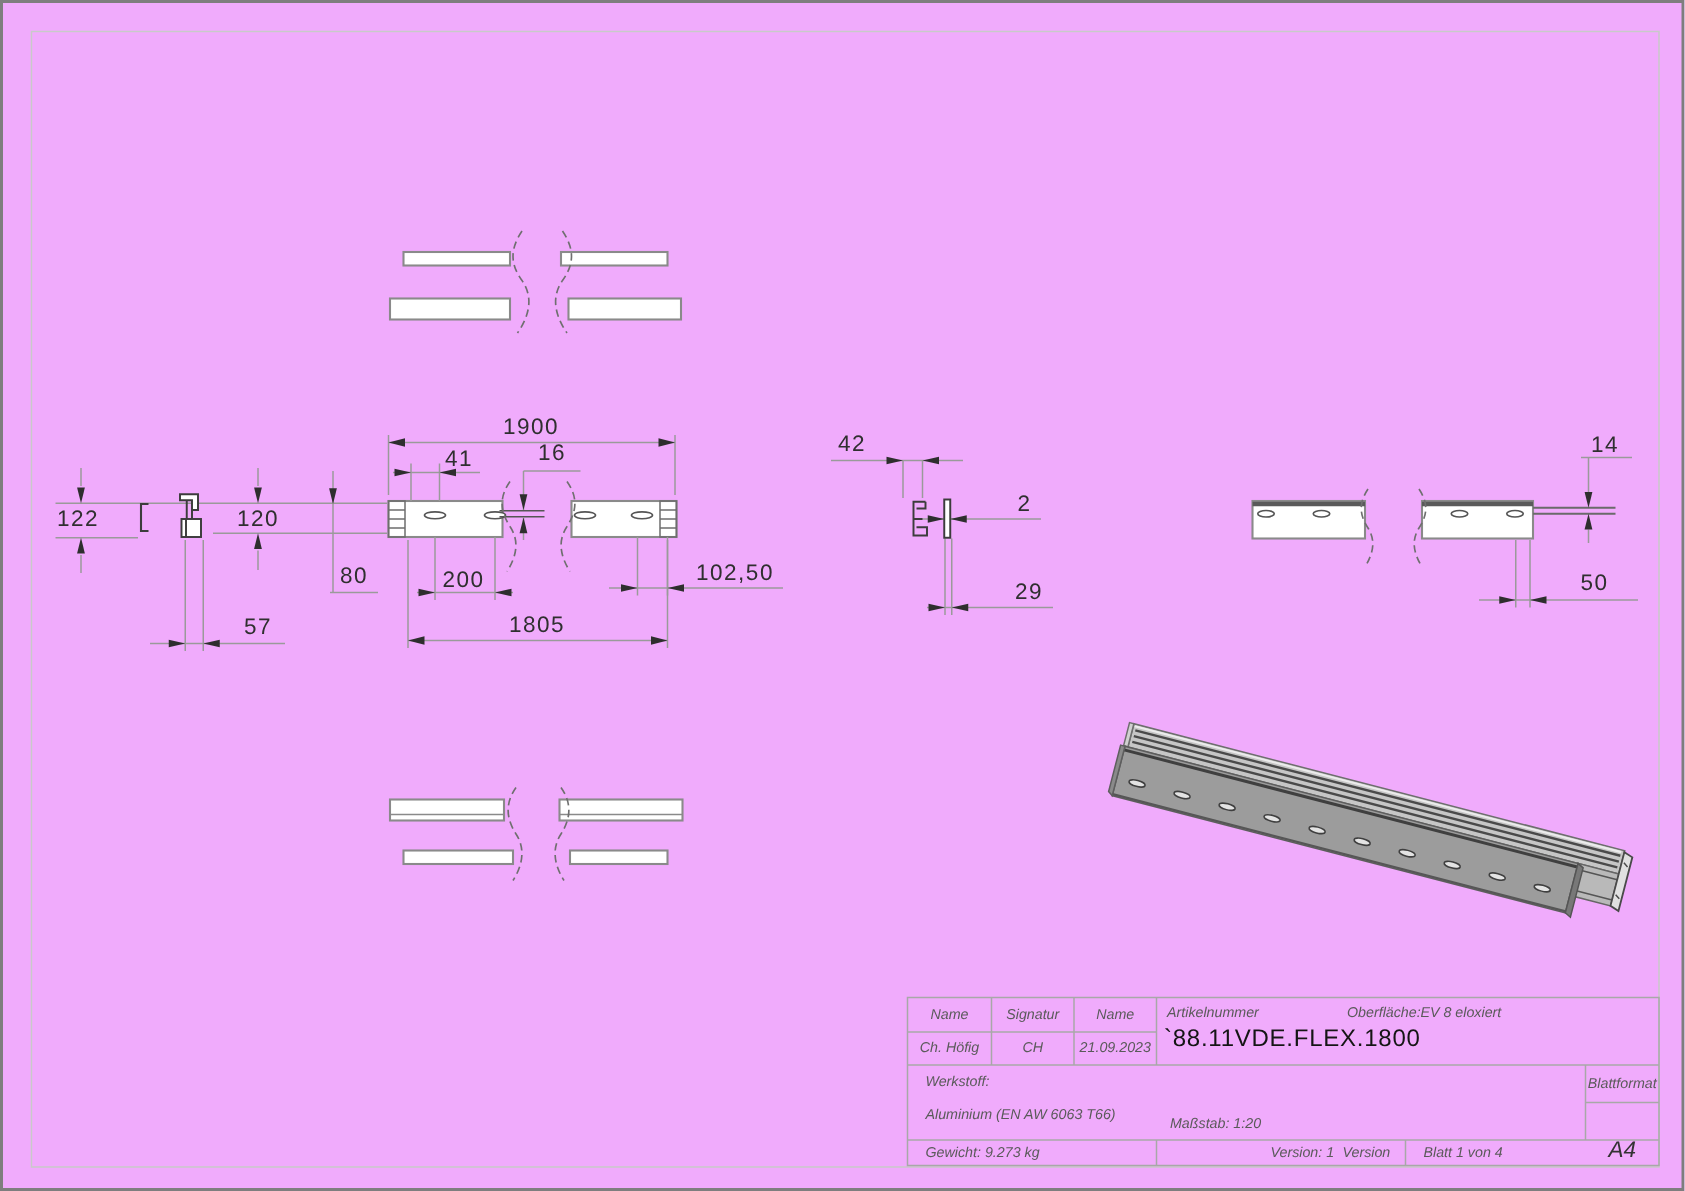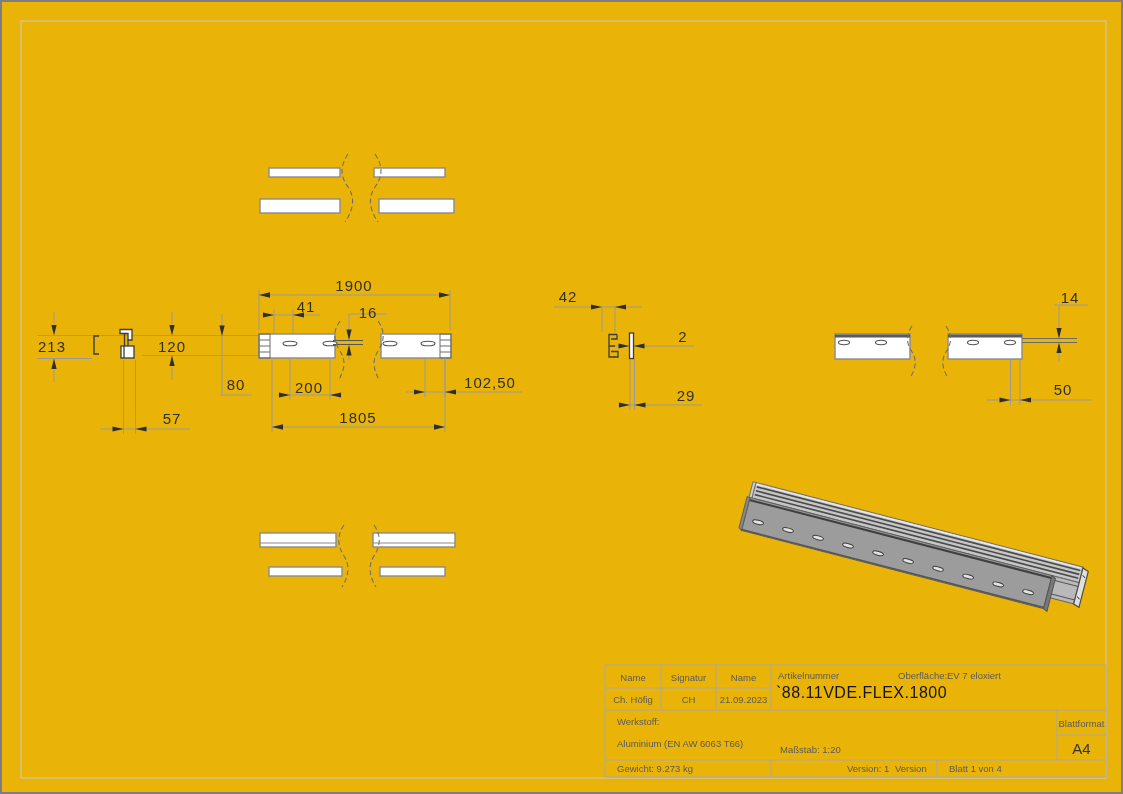--- a/index.html
+++ b/index.html
@@ -1,27 +1,27 @@
 <!DOCTYPE html>
 <html><head>
 <meta charset="utf-8">
 <style>
   html,body{margin:0;padding:0;background:#e9e9e9;}
   .sheet{
-    position:relative;width:1123px;height:794px;background:#eab308;
+    position:relative;width:1123px;height:794px;background:#f0abfc;
     border:2px solid #7e7e7e;box-sizing:border-box;overflow:hidden;
     font-family:"Liberation Sans", sans-serif;
   }
   svg.linework{position:absolute;left:0;top:0;}
   .lbl{position:absolute;transform:translate(-50%,-50%);
        font-size:15px;color:#2f2f2f;letter-spacing:1px;white-space:nowrap;}
-  .tb{position:absolute;color:#5a5a5a;font-size:9.5px;white-space:nowrap;}
+  .tb{position:absolute;color:#5a5a5a;font-size:9.5px;white-space:nowrap;font-style:italic;}
   .tbc{transform:translate(-50%,-50%);}
   .artnum{position:absolute;font-size:16px;color:#151515;letter-spacing:0.5px;white-space:nowrap;}
-  .a4{font-size:15px;color:#333;}
+  .a4{font-size:15px;color:#333;margin-top:19px;}
 </style>
 </head>
 <body>
 
 <div class="sheet">
 
 <svg class="linework" width="1123" height="794" viewBox="0 0 1123 794">
 
   <rect x="19" y="19" width="1085" height="757" fill="none" stroke="#c9c9c9" stroke-width="1"></rect>
 
@@ -225,22 +225,22 @@
     <path d="M1055,733 H1104"></path>
     <path d="M659,663 V708 M714,663 V708 M769,663 V708"></path>
     <path d="M1055,708 V758"></path>
     <path d="M769,758 V775 M935,758 V775"></path>
   </g>
 </svg>
 
 <div>
   <div class="lbl" style="left:352px;top:283px">1900</div>
   <div class="lbl" style="left:304px;top:304px">41</div>
-  <div class="lbl" style="left:366px;top:310px">16</div>
-  <div class="lbl" style="left:50px;top:344px">213</div>
+  <div class="lbl" style="left:366px;top:300px">16</div>
+  <div class="lbl" style="left:50px;top:344px">122</div>
   <div class="lbl" style="left:170px;top:344px">120</div>
   <div class="lbl" style="left:234px;top:382px">80</div>
   <div class="lbl" style="left:170px;top:416px">57</div>
   <div class="lbl" style="left:307px;top:385px">200</div>
   <div class="lbl" style="left:356px;top:415px">1805</div>
   <div class="lbl" style="left:488px;top:380px">102,50</div>
   <div class="lbl" style="left:566px;top:294px">42</div>
   <div class="lbl" style="left:681px;top:334px">2</div>
   <div class="lbl" style="left:684px;top:393px">29</div>
   <div class="lbl" style="left:1068px;top:295px">14</div>
@@ -250,21 +250,21 @@
 <div>
   <div class="tb tbc" style="left:631px;top:675px">Name</div>
   <div class="tb tbc" style="left:686.5px;top:675px">Signatur</div>
   <div class="tb tbc" style="left:741.5px;top:675px">Name</div>
   <div class="tb tbc" style="left:631px;top:697px">Ch. Höfig</div>
   <div class="tb tbc" style="left:686.5px;top:697px">CH</div>
   <div class="tb tbc" style="left:741.5px;top:697px">21.09.2023</div>
 
   <div class="tb" style="left:776px;top:668px">Artikelnummer</div>
   <div class="tb" style="left:896px;top:668px">Oberfläche:</div>
-  <div class="tb" style="left:945px;top:668px">EV 7 eloxiert</div>
+  <div class="tb" style="left:945px;top:668px">EV 8 eloxiert</div>
   <div class="artnum" style="left:774px;top:682px">`88.11VDE.FLEX.1800</div>
 
   <div class="tb" style="left:615px;top:714px">Werkstoff:</div>
   <div class="tb" style="left:615px;top:736px">Aluminium (EN AW 6063 T66)</div>
 
   <div class="tb tbc" style="left:1079.5px;top:721px">Blattformat</div>
   <div class="tb tbc a4" style="left:1079.5px;top:746px">A4</div>
 
   <div class="tb" style="left:615px;top:761px">Gewicht: 9.273 kg</div>
   <div class="tb" style="left:778px;top:742px">Maßstab: 1:20</div>

